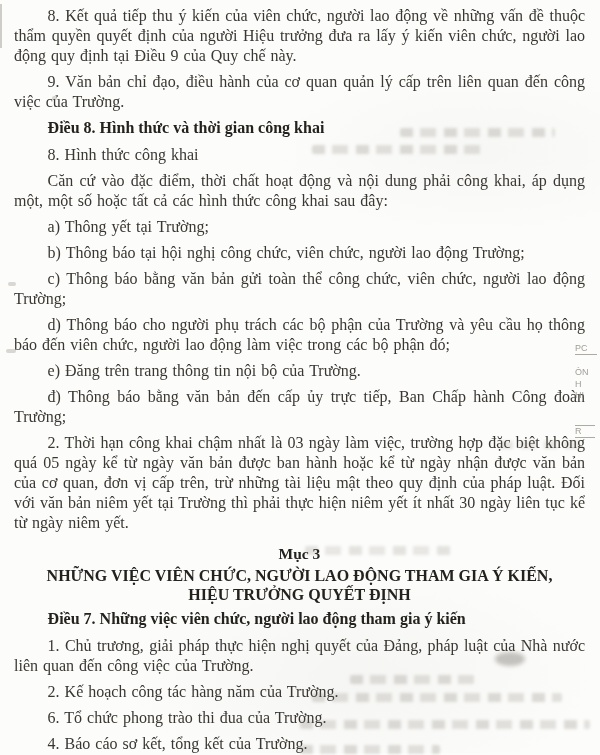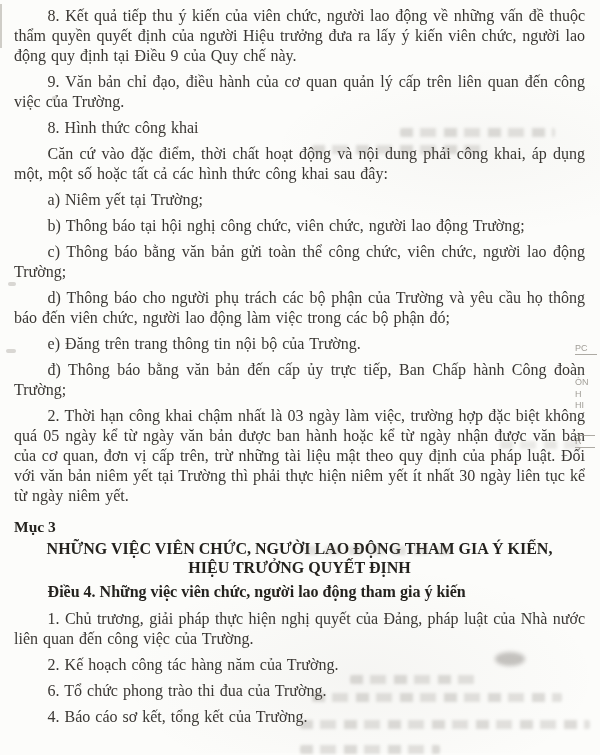--- a/index.html
+++ b/index.html
@@ -31,20 +31,21 @@
   }
   .heading {
     font-weight: bold;
     color: #24221e;
     margin: 5px 0 7px;
     font-size: 16px;
     line-height: 20px;
     text-indent: 2.1em;
   }
   .muc {
+    text-align: center;
     font-weight: bold;
     color: #24221e;
     font-size: 15.5px;
     line-height: 19px;
     margin: 11px 0 3px;
     text-indent: 0;
   }
   .section-title {
     text-align: center;
     font-weight: bold;
@@ -77,21 +78,21 @@
     right: -3px; top: 343px;
     width: 28px;
     font-family: "Liberation Sans", sans-serif;
     font-size: 9px;
     color: #8a867e;
     line-height: 11px;
     text-align: left;
     overflow: hidden;
   }
   .edge-strip .frag { display: block; opacity: 0.8; }
-  .frag-f1 { margin-bottom: 22px; border-bottom: 1px solid #9a968e; width: 22px; }
+  .frag-f1 { margin-bottom: 12px; border-bottom: 1px solid #9a968e; width: 22px; }
   .frag-f2 { margin-bottom: 1px; }
   .frag-f5 { margin-top: 24px; border-top: 1px solid #9a968e; border-bottom: 1px solid #9a968e; width: 20px; }
   .left-edge-line {
     position: absolute; left: 0; top: 4px;
     width: 2px; height: 44px;
     background: #a9a59d; opacity: 0.55;
     pointer-events: none;
   }
   .margin-tick {
     position: absolute;
@@ -101,37 +102,38 @@
   }
 </style>
 </head>
 <body>
 
 <div class="page">
 
   <p class="para">8. Kết quả tiếp thu ý kiến của viên chức, người lao động về những vấn đề thuộc thẩm quyền quyết định của người Hiệu trưởng đưa ra lấy ý kiến viên chức, người lao động quy định tại Điều 9 của Quy chế này.</p>
   <p class="para">9. Văn bản chỉ đạo, điều hành của cơ quan quản lý cấp trên liên quan đến công việc của Trường.</p>
 
+  <p class="heading">Điều 8. Hình thức và thời gian công khai</p>
 
   <p class="para">8. Hình thức công khai</p>
   <p class="para">Căn cứ vào đặc điểm, thời chất hoạt động và nội dung phải công khai, áp dụng một, một số hoặc tất cả các hình thức công khai sau đây:</p>
 
-  <p class="para">a) Niêm yết tại Trường;</p>
+  <p class="para">a) Thông yết tại Trường;</p>
   <p class="para">b) Thông báo tại hội nghị công chức, viên chức, người lao động Trường;</p>
   <p class="para">c) Thông báo bằng văn bản gửi toàn thể công chức, viên chức, người lao động Trường;</p>
   <p class="para">d) Thông báo cho người phụ trách các bộ phận của Trường và yêu cầu họ thông báo đến viên chức, người lao động làm việc trong các bộ phận đó;</p>
   <p class="para">e) Đăng trên trang thông tin nội bộ của Trường.</p>
   <p class="para">đ) Thông báo bằng văn bản đến cấp ủy trực tiếp, Ban Chấp hành Công đoàn Trường;</p>
 
   <p class="para">2. Thời hạn công khai chậm nhất là 03 ngày làm việc, trường hợp đặc biệt không quá 05 ngày kể từ ngày văn bản được ban hành hoặc kể từ ngày nhận được văn bản của cơ quan, đơn vị cấp trên, trừ những tài liệu mật theo quy định của pháp luật. Đối với văn bản niêm yết tại Trường thì phải thực hiện niêm yết ít nhất 30 ngày liên tục kể từ ngày niêm yết.</p>
 
   <p class="muc">Mục 3</p>
   <p class="section-title"><span>NHỮNG VIỆC VIÊN CHỨC, NGƯỜI LAO ĐỘNG THAM GIA Ý KIẾN,</span><br><span>HIỆU TRƯỞNG QUYẾT ĐỊNH</span></p>
 
-  <p class="heading">Điều 4. Những việc viên chức, người lao động tham gia ý kiến</p>
+  <p class="heading">Điều 7. Những việc viên chức, người lao động tham gia ý kiến</p>
 
   <p class="para">1. Chủ trương, giải pháp thực hiện nghị quyết của Đảng, pháp luật của Nhà nước liên quan đến công việc của Trường.</p>
   <p class="para">2. Kế hoạch công tác hàng năm của Trường.</p>
   <p class="para">6. Tổ chức phong trào thi đua của Trường.</p>
   <p class="para">4. Báo cáo sơ kết, tổng kết của Trường.</p>
 
   <div class="left-edge-line"></div>
 
   <div class="smudge" style="left:400px; top:128px; width:155px; height:9px;"></div>
   <div class="smudge" style="left:312px; top:145px; width:170px; height:9px;"></div>

